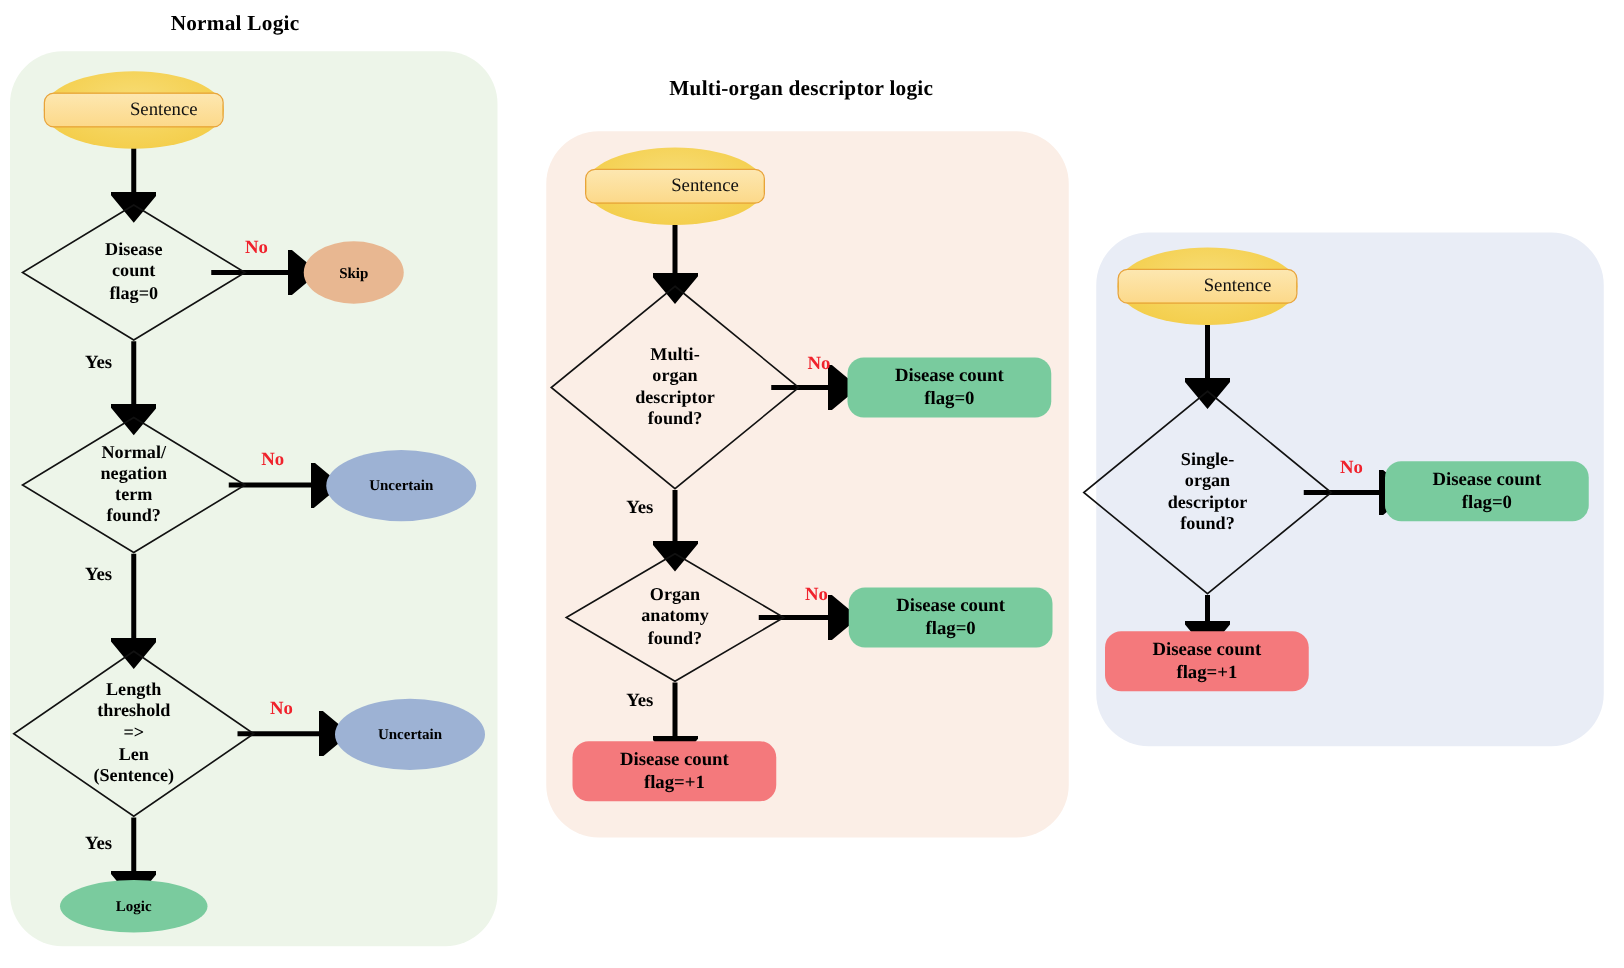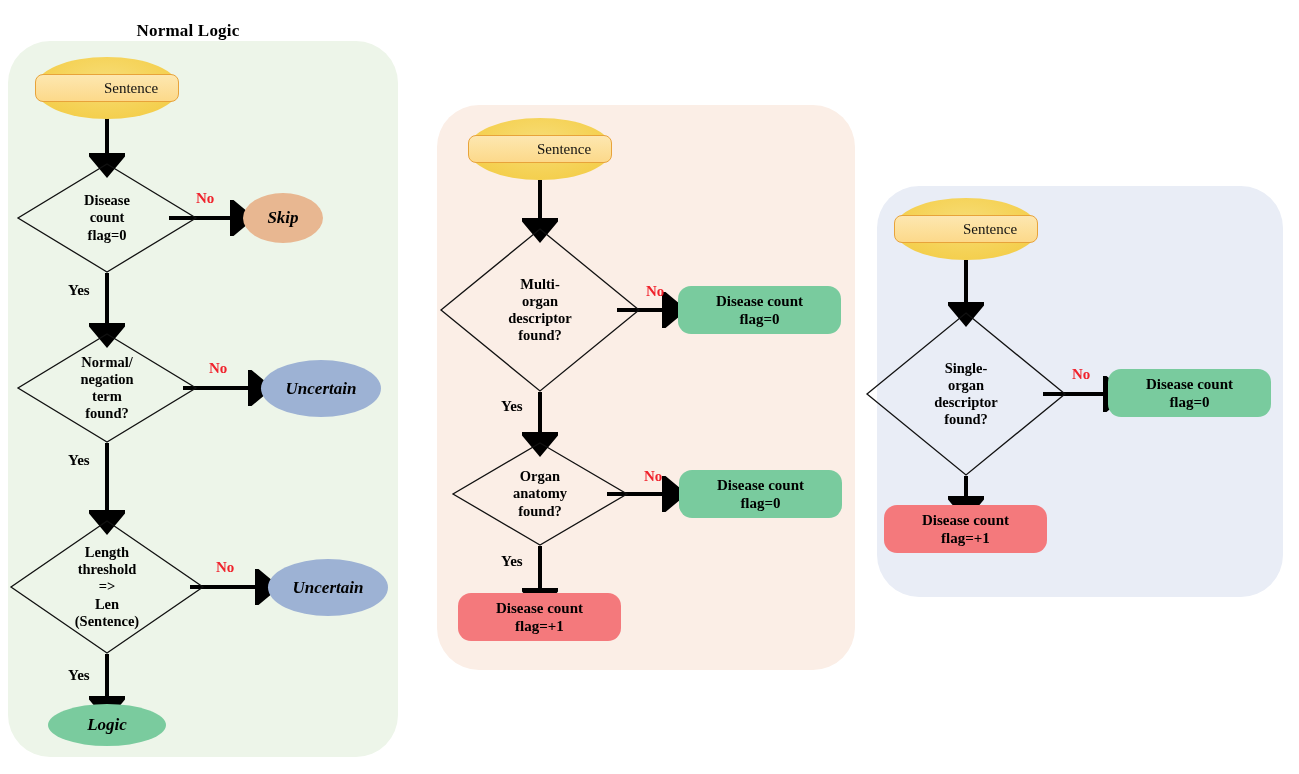--- a/index.html
+++ b/index.html
@@ -30,21 +30,21 @@
   
   .panel-title {
     position: absolute;
     font-weight: bold;
     font-size: 17px;
     color: #000;
     text-align: center;
     white-space: nowrap;
     letter-spacing: 0.2px;
   }
-  #title-normal       { left: 8px;   top: 9px;   width: 360px; margin-top: 12px; }
+  #title-normal       { left: 8px;   top: 9px;   width: 360px; }
   #title-multi-organ  { left: 437px; top: 61px;  width: 408px; }
   #title-single-organ { left: 877px; top: 151px; width: 406px; }
 
   
   .node {
     position: absolute;
     display: flex;
     align-items: center;
     justify-content: center;
     text-align: center;
@@ -85,21 +85,21 @@
     justify-content: center;
     text-align: center;
     font-weight: bold;
     font-size: 14.5px;
     line-height: 1.18;
     color: #000;
     pointer-events: none;
   }
 
   
-  .term-ellipse { border-radius: 50%; font-size: 17px; font-style: italic; }
+  .term-ellipse { border-radius: 50%; font-size: 12px; }
   .skip-ellipse      { background: #e8b791; }
   .uncertain-ellipse { background: #9db2d4; }
   .normal-ellipse    { background: #7acb9e; }
 
   
   .result-box {
     border-radius: 13px;
     font-size: 15px;
     line-height: 1.22;
   }
@@ -124,20 +124,21 @@
 </head>
 <body>
 
 <div class="canvas">
 
   <div class="panel" id="panel-normal"></div>
   <div class="panel" id="panel-multi-organ"></div>
   <div class="panel" id="panel-single-organ"></div>
 
   <div class="panel-title" id="title-normal">Normal Logic</div>
+  <div class="panel-title" id="title-multi-organ">Multi-organ descriptor logic</div>
 
   <svg class="conn" style="left:0px; top:0px; width:420px; height:774px;">
     <defs>
       <marker id="arrowDown" markerWidth="9" markerHeight="9" refX="2.4" refY="4.5" orient="auto" markerUnits="strokeWidth">
         <path d="M0,0 L5.4,4.5 L0,9 z" fill="#000"></path>
       </marker>
     </defs>
 
     <line x1="107" y1="118" x2="107" y2="163" stroke-width="4" marker-end="url(#arrowDown)"></line>
 

